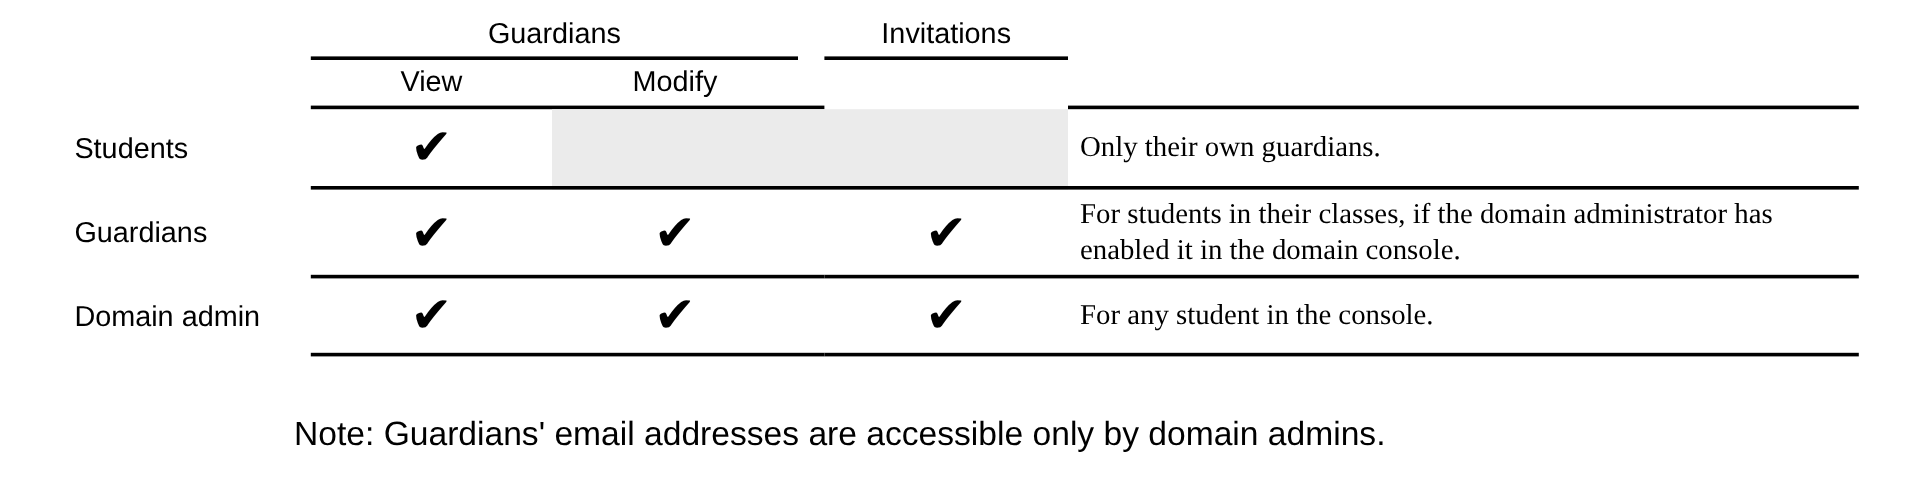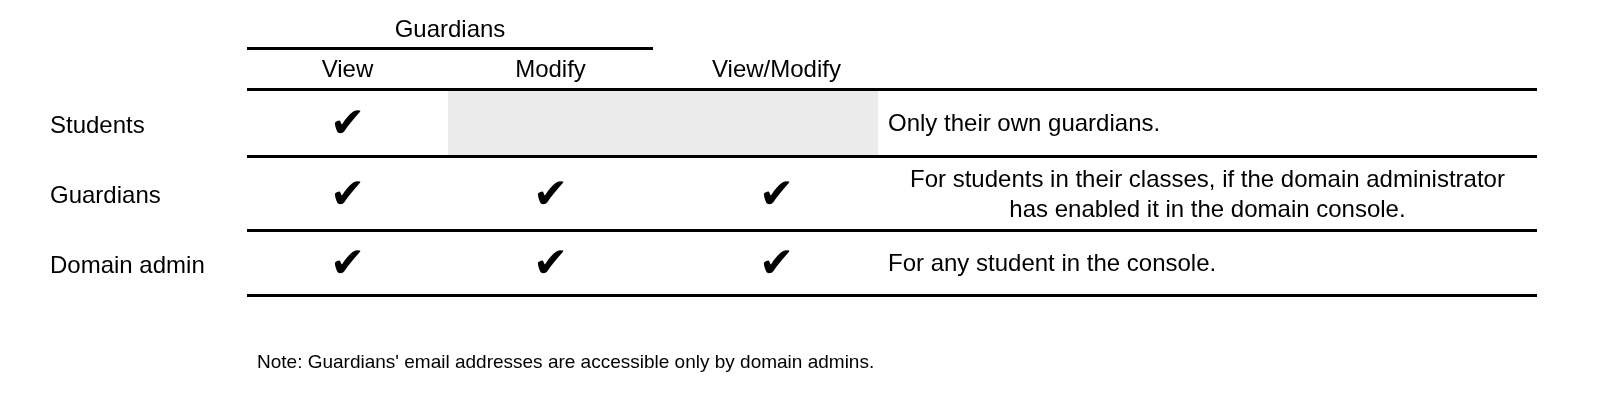--- a/index.html
+++ b/index.html
@@ -11,44 +11,45 @@
     position: relative;
     width: 1600px;
     height: 410px;
     background: #ffffff;
     font-family: "Liberation Sans", sans-serif;
     color: #000000;
     overflow: hidden;
   }
   .permtable {
     position: absolute;
-    left: 0;
+    left: 12px;
     top: 10px;
     display: grid;
     grid-template-columns: 247px 201px 205px 22px 203px 659px;
     grid-template-rows: 40px 41px 67px 74px 65px;
   }
   .cell {
     display: flex;
     align-items: center;
     justify-content: center;
     font-size: 24px;
     line-height: 28px;
     box-sizing: border-box;
   }
   .rule { border-bottom: 3px solid #000000; }
   .label-cell {
     justify-content: flex-start;
     padding-left: 50px;
   }
   .note-cell {
     justify-content: flex-start;
-    text-align: center;
+    text-align: left;
     padding: 0 10px 0 10px;
     line-height: 30px;
+    font-family: Liberation Serif, serif;
   }
   .check {
     font-family: "DejaVu Sans", sans-serif;
     font-weight: bold;
     font-size: 42px;
     line-height: 1;
   }
   .disabled-block {
     grid-column: 3 / 6;
     grid-row: 3;
@@ -63,43 +64,43 @@
   .c5 { grid-column: 5; }
   .c6 { grid-column: 6; }
   .guardians-span { grid-column: 2 / 4; }
   .r1 { grid-row: 1; }
   .r2 { grid-row: 2; }
   .r3 { grid-row: 3; }
   .r4 { grid-row: 4; }
   .r5 { grid-row: 5; }
   .footer-note {
     position: absolute;
-    left: 257px;
+    left: 245px;
     top: 348px;
-    font-size: 19px;
+    font-size: 28px;
     line-height: 28px;
   }
 </style>
 </head>
 <body>
 
 <div class="stage">
 
   <div class="permtable">
 
     <div class="cell c1 r1"></div>
     <div class="cell guardians-span r1 rule">Guardians</div>
     <div class="cell c4 r1"></div>
+    <div class="cell c5 r1 rule">Invitations</div>
     <div class="cell c6 r1"></div>
 
     <div class="cell c1 r2"></div>
     <div class="cell c3 r2 rule">Modify</div>
     <div class="cell c2 r2 rule">View</div>
     <div class="cell c4 r2 rule"></div>
-    <div class="cell c5 r2 rule">View/Modify</div>
     <div class="cell c6 r2 rule"></div>
 
     <div class="cell c1 r3 label-cell">Students</div>
     <div class="cell c2 r3 rule">
       <span class="check">✔</span>
     </div>
     <div class="disabled-block"></div>
     <div class="cell c6 r3 rule note-cell">Only their own guardians.</div>
 
     <div class="cell c1 r4 label-cell">Guardians</div>

